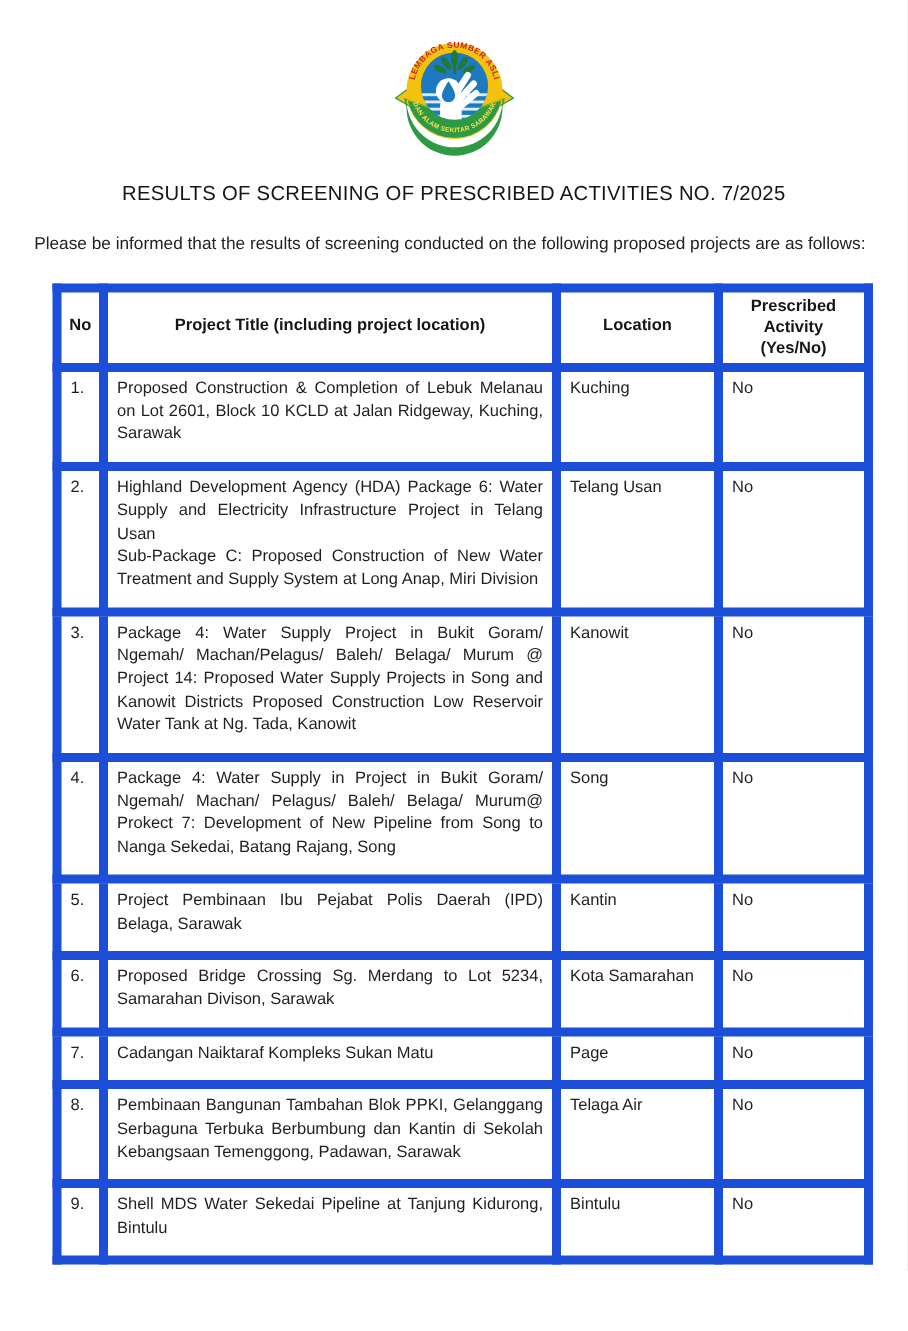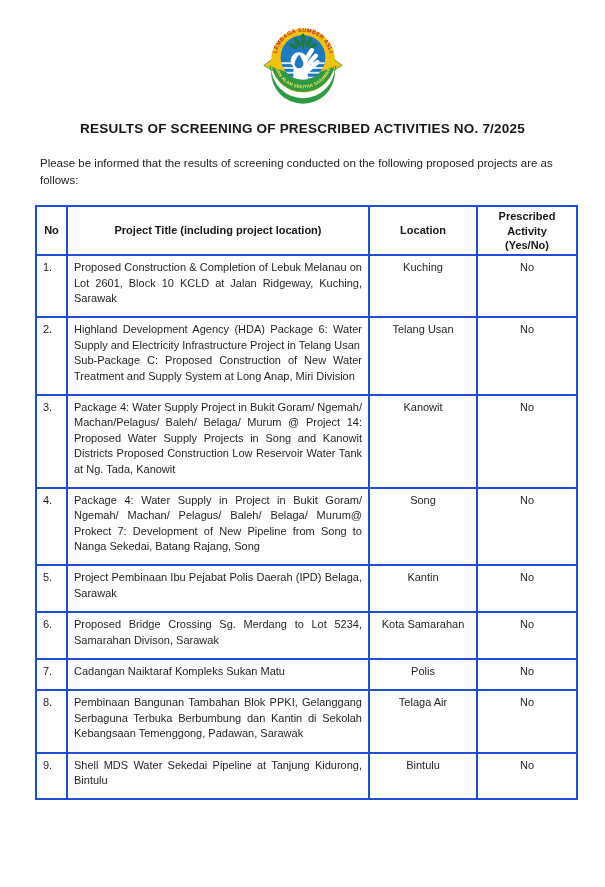--- a/index.html
+++ b/index.html
@@ -15,40 +15,41 @@
   }
   .logo-wrap {
     display: flex;
     justify-content: center;
     padding-top: 22px;
   }
   .doc-title {
     margin-top: 17px;
     text-align: center;
     font-size: 13.5px;
-    font-weight: bold;
+    font-weight: normal;
     letter-spacing: 0.2px;
     color: #161616;
   }
   .intro {
-    margin: 19px 28px 0 40px;
+    margin: 19px 28px 0 20px;
     font-size: 11.5px;
     line-height: 1.45;
     color: #222;
+    text-align: right;
   }
   table.screening {
     border-collapse: collapse;
     table-layout: fixed;
     width: 541px;
     margin: 17px 0 0 35px;
     font-size: 11px;
     line-height: 1.4;
   }
   table.screening th, table.screening td {
-    border: 2px solid #1d4ed8;
+    border: 6px solid #1d4ed8;
   }
   table.screening th {
     height: 42px;
     font-weight: bold;
     text-align: center;
     vertical-align: middle;
     padding: 2px 3px;
     color: #161616;
   }
   th.h-act { white-space: pre-line; line-height: 1.3; }
@@ -59,21 +60,21 @@
   table.screening td {
     vertical-align: top;
     padding: 4px 6px 10px 6px;
   }
   td.cell-no { text-align: left; padding-left: 7px; }
   td.cell-proj {
     text-align: justify;
     white-space: pre-line;
     margin-top: 16px;
   }
-  td.cell-loc, td.cell-act { text-align: center; }
+  td.cell-loc, td.cell-act { }
   .footer {
     position: absolute;
     right: 29px;
     top: 851px;
     font-size: 9.5px;
     color: #222;
     margin-top: 40px;
   }
 </style>
 </head>
@@ -193,21 +194,21 @@
     <tr>
       <td class="cell-no">6.</td>
       <td class="cell-proj">Proposed Bridge Crossing Sg. Merdang to Lot 5234, Samarahan Divison, Sarawak</td>
       <td class="cell-loc">Kota Samarahan</td>
       <td class="cell-act">No</td>
     </tr>
 
     <tr>
       <td class="cell-no">7.</td>
       <td class="cell-proj">Cadangan Naiktaraf Kompleks Sukan Matu</td>
-      <td class="cell-loc">Polis</td>
+      <td class="cell-loc">Page</td>
       <td class="cell-act">No</td>
     </tr>
 
     <tr>
       <td class="cell-no">8.</td>
       <td class="cell-proj">Pembinaan Bangunan Tambahan Blok PPKI, Gelanggang Serbaguna Terbuka Berbumbung dan Kantin di Sekolah Kebangsaan Temenggong, Padawan, Sarawak</td>
       <td class="cell-loc">Telaga Air</td>
       <td class="cell-act">No</td>
     </tr>
 

